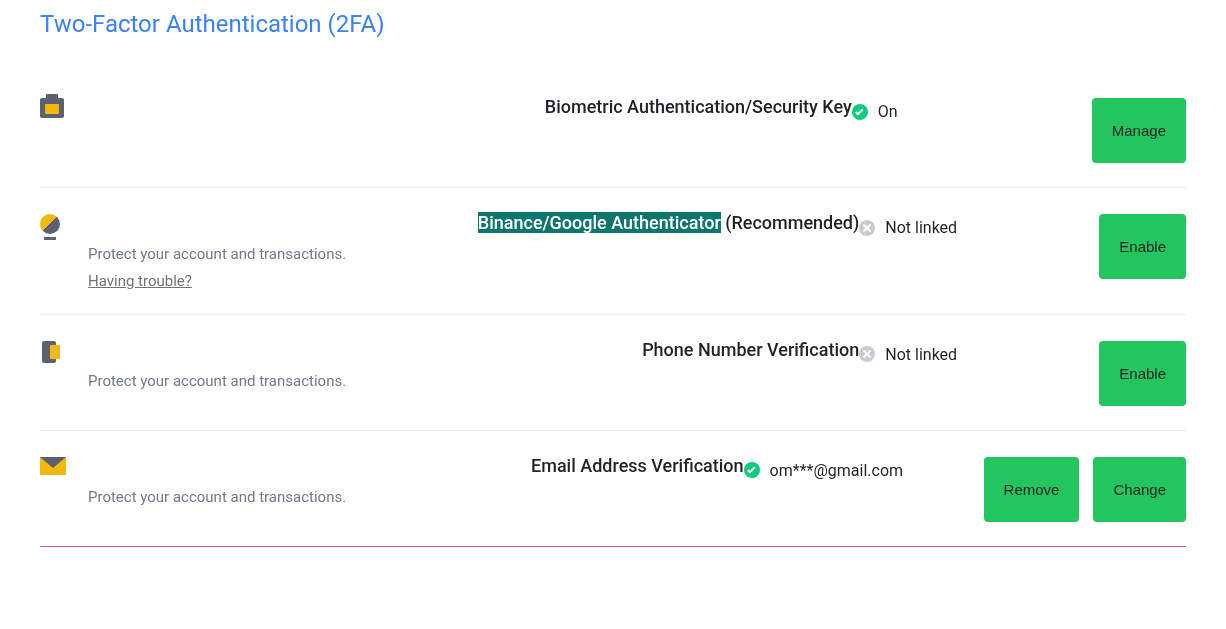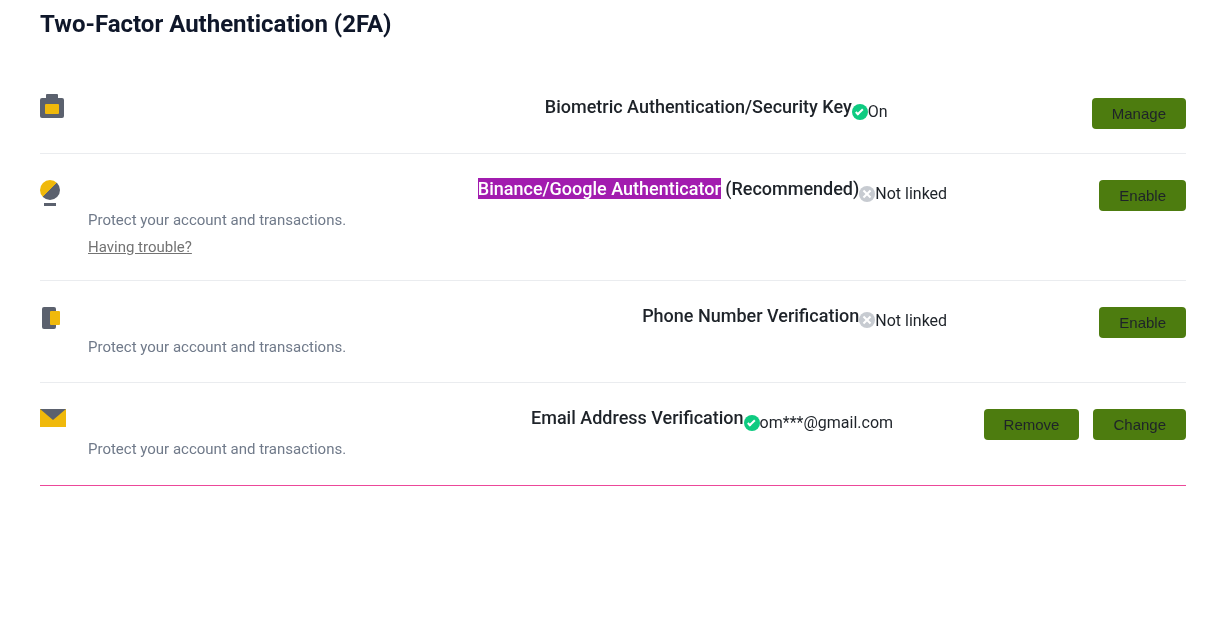--- a/index.html
+++ b/index.html
@@ -12,22 +12,22 @@
       background: #fff;
       color: #1e2329;
       padding: 0;
     }
     .container {
       max-width: 1226px;
       padding: 10px 40px 40px 40px;
     }
     .section-title {
       font-size: 24px;
-      font-weight: 700;
-      color: #0f172a;
+      font-weight: 400;
+      color: #3b82f6;
       margin-bottom: 34px;
     }
     .row {
       display: flex;
       align-items: flex-start;
       padding: 24px 0;
       border-bottom: 1px solid #eaecef;
     }
     .row:last-of-type {
       border-bottom: 1px solid #ec4899;
@@ -57,47 +57,48 @@
       display: inline-block;
       margin-top: 6px;
       font-size: 15px;
       color: #737373;
       text-decoration: underline;
       cursor: pointer;
     }
     .row-status {
       display: flex;
       align-items: center;
+      gap: 10px;
       min-width: 220px;
       padding-top: 6px;
     }
     .status-text {
       font-size: 16px;
       color: #1e2329;
     }
     .row-actions {
       display: flex;
       gap: 14px;
       align-items: center;
       margin-left: auto;
       padding-left: 20px;
       padding-top: 2px;
     }
     .btn {
-      background: #4d7c0f;
+      background: #22c55e;
       border: none;
       border-radius: 4px;
-      padding: 7px 20px;
+      padding: 24px 20px;
       font-size: 15px;
       font-weight: 500;
       color: #1e2329;
       cursor: pointer;
     }
     .highlight {
-      background: #a21caf;
+      background: #0f766e;
       color: #fff;
     }
     .status-icon-on {
       width: 16px;
       height: 16px;
       border-radius: 50%;
       background: #0ecb81;
       display: inline-flex;
       align-items: center;
       justify-content: center;

